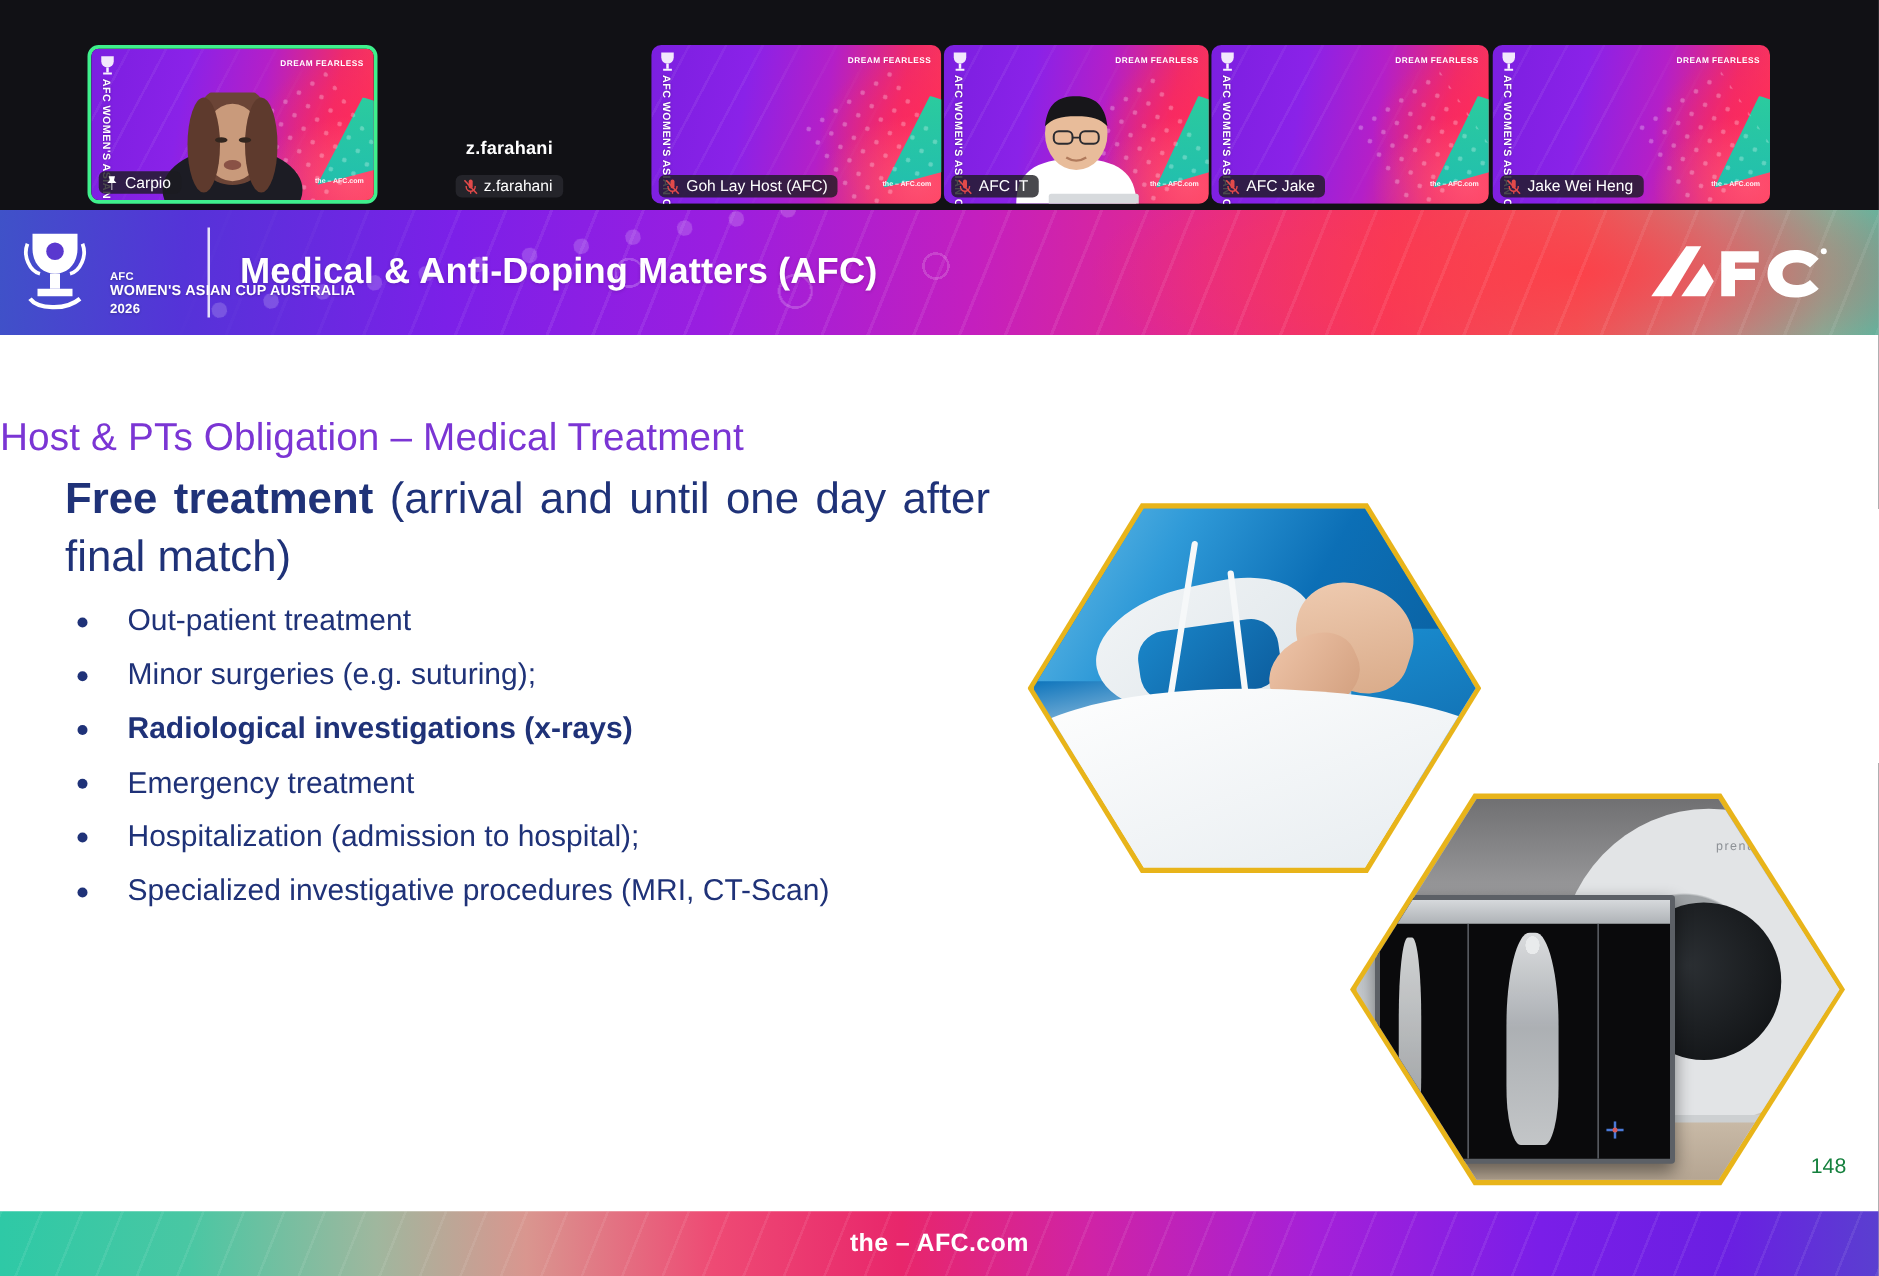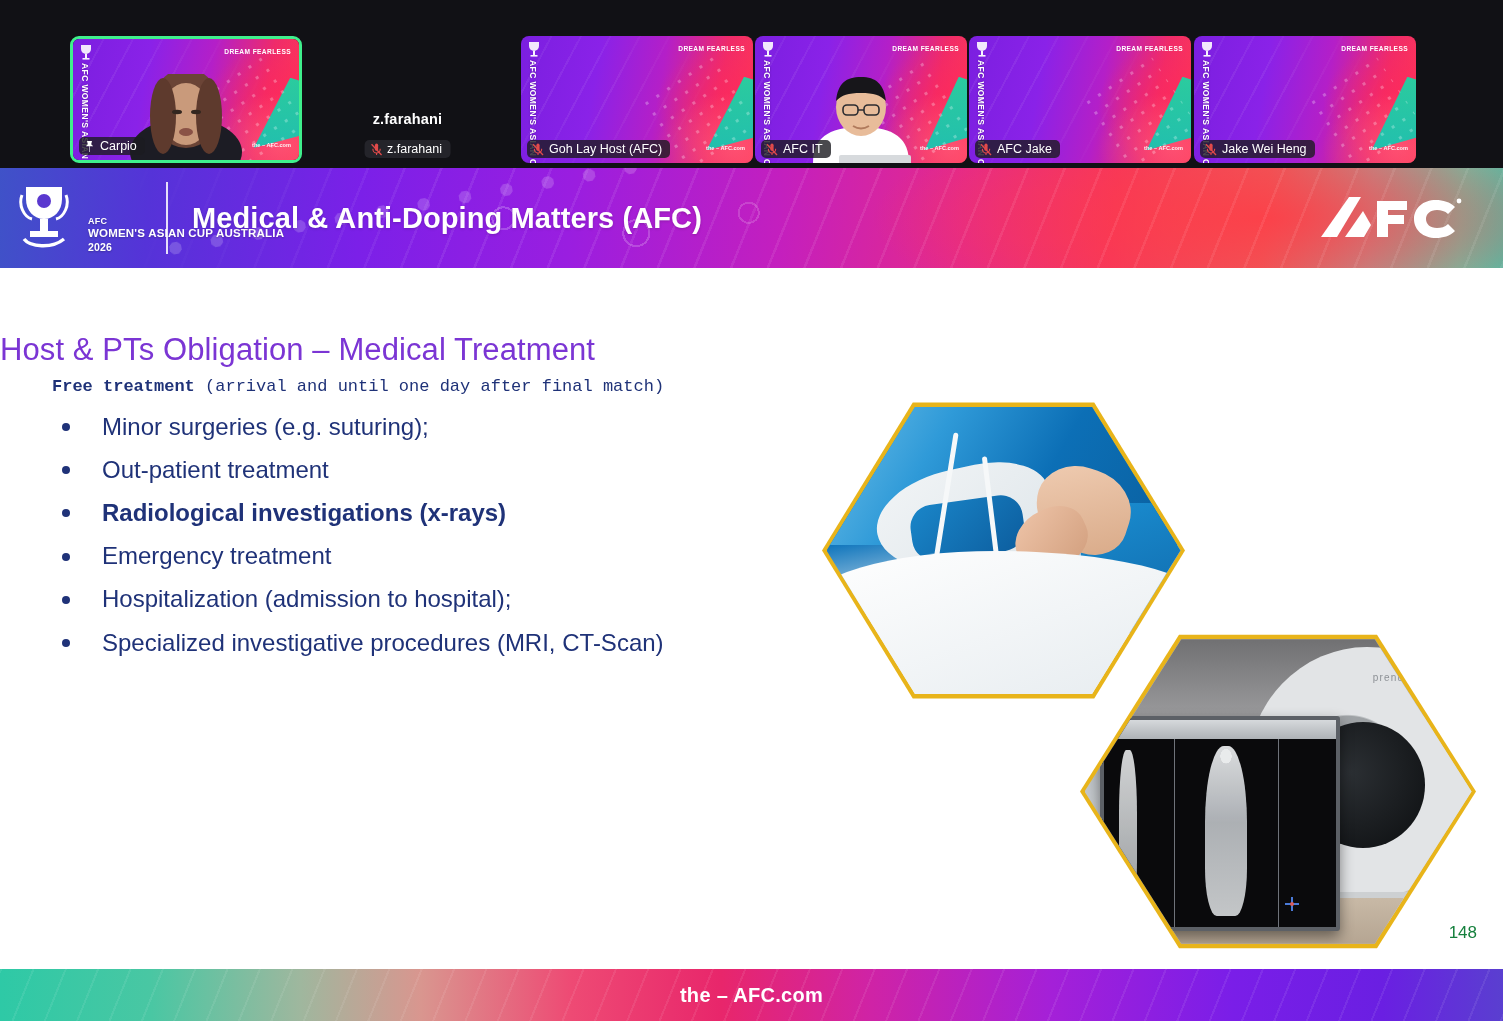--- a/index.html
+++ b/index.html
@@ -149,21 +149,21 @@
   .slide-title{
     position:absolute;left:0;right:0;top:132px;text-align:left;
     color:#7b35d4;font-size:31px;font-weight:400;letter-spacing:.1px;margin-top:32px;
   }
 
   .body-col{
     position:absolute;left:52px;top:208px;width:740px;
     color:#1f3278;
   }
   .lead{
-    font-size:17px;line-height:1.33;text-align:justify;margin:0 0 6px 0;font-family:Liberation Mono, monospace;
+    font-size:35px;line-height:1.33;text-align:justify;margin:0 0 6px 0;
   }
   .lead .b{font-weight:700;}
   ul.bullets{list-style:none;margin:0;padding:0;}
   ul.bullets li{
     position:relative;padding-left:50px;font-size:24px;line-height:1.30;margin:12px 0;
     text-align:justify;
   }
   ul.bullets li.bold{font-weight:700;}
   ul.bullets li:before{
     content:"";position:absolute;left:10px;top:.52em;
@@ -438,22 +438,22 @@
     </div>
   </div>
 
   <div class="slide-title">Host &amp; PTs Obligation – Medical Treatment</div>
 
   <div class="body-col">
 
     <p class="lead"><span class="b">Free treatment</span><span> (arrival and until one day after final match)</span></p>
 
     <ul class="bullets">
+      <li>Out-patient treatment</li>
       <li>Minor surgeries (e.g. suturing);</li>
-      <li>Out-patient treatment</li>
       <li class="bold">Radiological investigations (x-rays)</li>
       <li>Emergency treatment</li>
     </ul>
 
 
     <ul class="bullets">
       <li>Hospitalization (admission to hospital);</li>
       <li>Specialized investigative procedures (MRI, CT-Scan)</li>
     </ul>
   </div>

